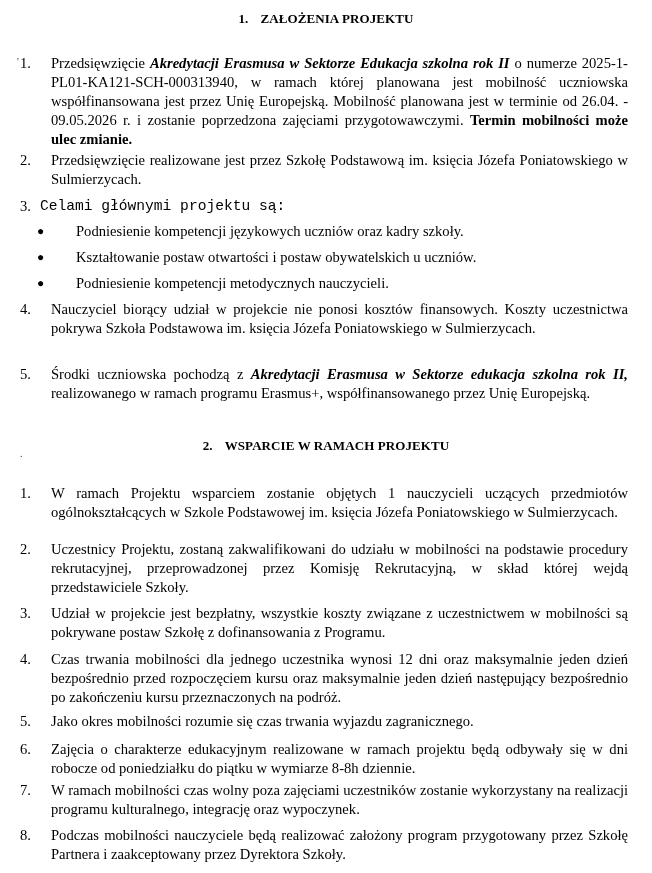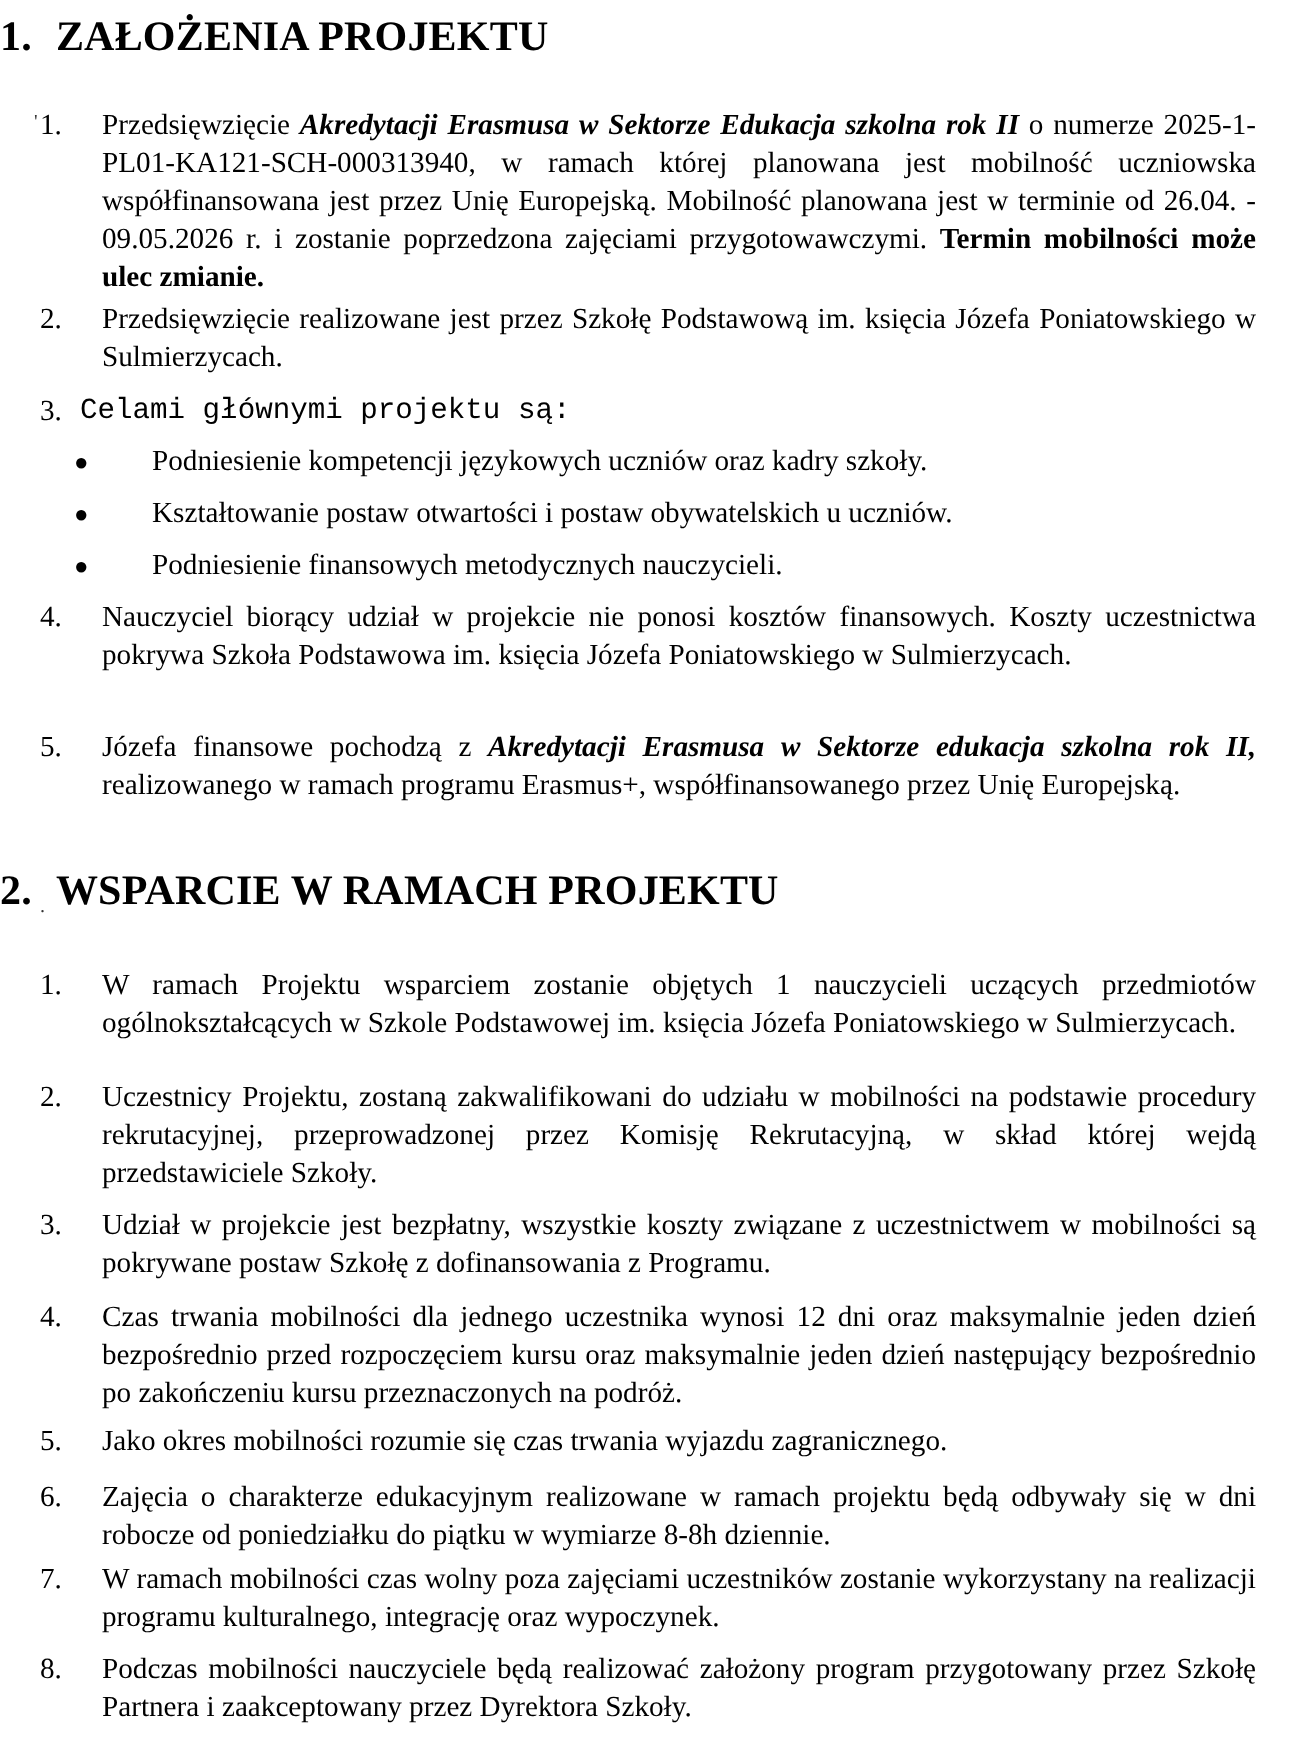--- a/index.html
+++ b/index.html
@@ -3,22 +3,22 @@
 <meta charset="utf-8">
 <style>
   html, body { margin: 0; padding: 0; background: #ffffff; }
   body {
     width: 652px; height: 873px; overflow: hidden; position: relative;
     font-family: "Liberation Serif", "DejaVu Serif", serif;
     color: #000; font-size: 14.6px; line-height: 19px;
   }
   .page { position: absolute; left: 0; top: 0; width: 652px; }
   .heading {
-    position: absolute; left: 0; width: 652px; text-align: left;
-    font-weight: bold; font-size: 21px; letter-spacing: 0.1px;
+    position: absolute; left: 0; width: 652px; text-align: center;
+    font-weight: bold; font-size: 13px; letter-spacing: 0.1px;
   }
   .heading .num { margin-right: 12px; }
   .item { position: absolute; left: 20px; width: 608px; text-align: justify; }
   .item .num { position: absolute; left: 0; top: 0; }
   .item .body { margin-left: 31px; display: block; }
   .item .body.last-left { text-align-last: left; }
   .bullet { position: absolute; left: 37px; width: 590px; }
   .bullet .dot { position: absolute; left: 0; top: 0; font-size: 12px; }
   .bullet .txt { margin-left: 39px; display: block; }
   .tick { position: absolute; font-size: 10px; color: #333; }
@@ -54,31 +54,31 @@
   <div class="bullet" style="top:222px;">
     <span class="dot">●</span>
     <span class="txt">Podniesienie kompetencji językowych uczniów oraz kadry szkoły.</span>
   </div>
   <div class="bullet" style="top:248px;">
     <span class="dot">●</span>
     <span class="txt">Kształtowanie postaw otwartości i postaw obywatelskich u uczniów.</span>
   </div>
   <div class="bullet" style="top:274px;">
     <span class="dot">●</span>
-    <span class="txt">Podniesienie finansowych metodycznych nauczycieli.</span>
+    <span class="txt">Podniesienie kompetencji metodycznych nauczycieli.</span>
   </div>
 
   <div class="item" style="top:300px;">
     <span class="num">4.</span>
     <span class="body last-left">Nauczyciel biorący udział w projekcie nie ponosi kosztów finansowych. Koszty uczestnictwa pokrywa Szkoła Podstawowa im. księcia Józefa Poniatowskiego w Sulmierzycach.</span>
   </div>
 
   <div class="item" style="top:365px;">
     <span class="num">5.</span>
-    <span class="body last-left"><span>Józefa finansowe pochodzą z </span><em class="bi">Akredytacji Erasmusa w Sektorze edukacja szkolna rok II,</em><span> realizowanego w ramach  programu Erasmus+, współfinansowanego przez Unię Europejską.</span></span>
+    <span class="body last-left"><span>Środki uczniowska pochodzą z </span><em class="bi">Akredytacji Erasmusa w Sektorze edukacja szkolna rok II,</em><span> realizowanego w ramach  programu Erasmus+, współfinansowanego przez Unię Europejską.</span></span>
   </div>
 
   <div class="heading" style="top:436px;">
     <span class="num">2.</span><span>WSPARCIE W RAMACH PROJEKTU</span>
   </div>
 
   <span class="tick" style="left:20px;top:444px;">.</span>
 
   <div class="item" style="top:484px;">
     <span class="num">1.</span>

